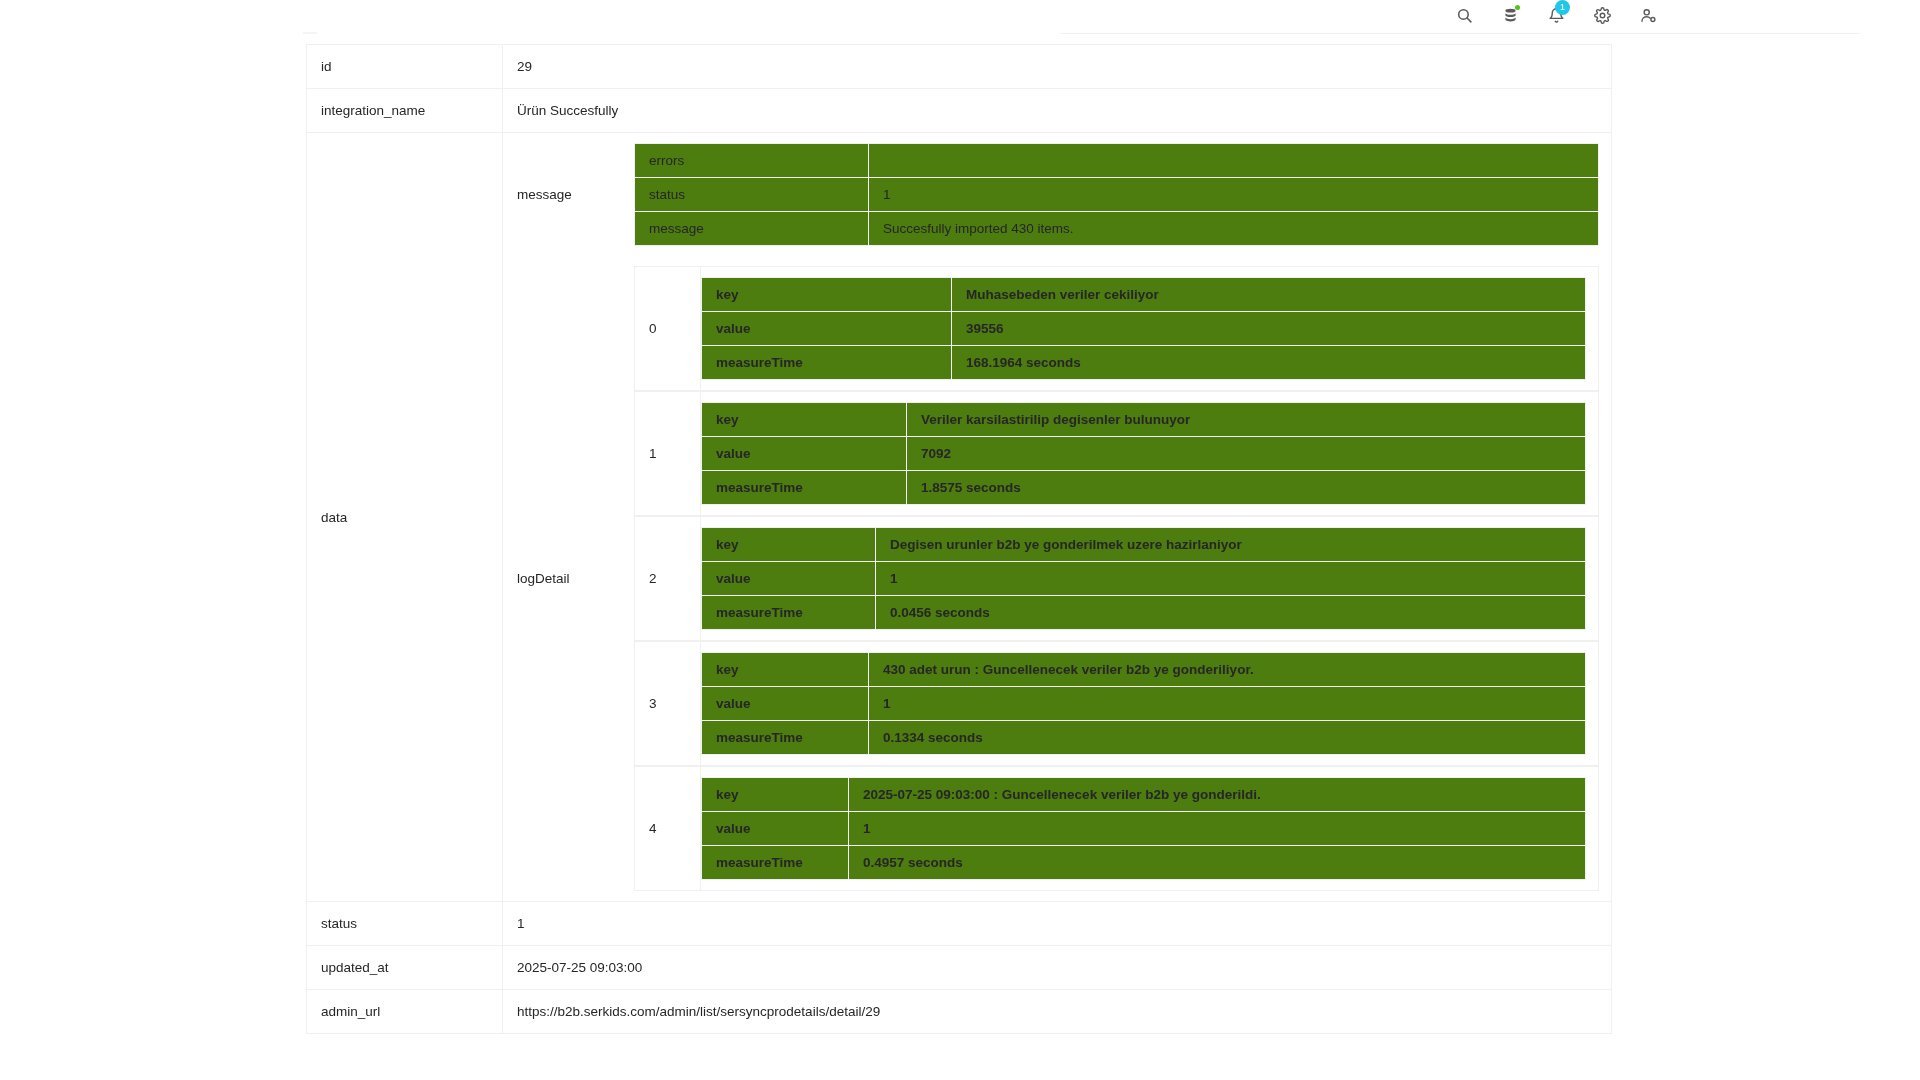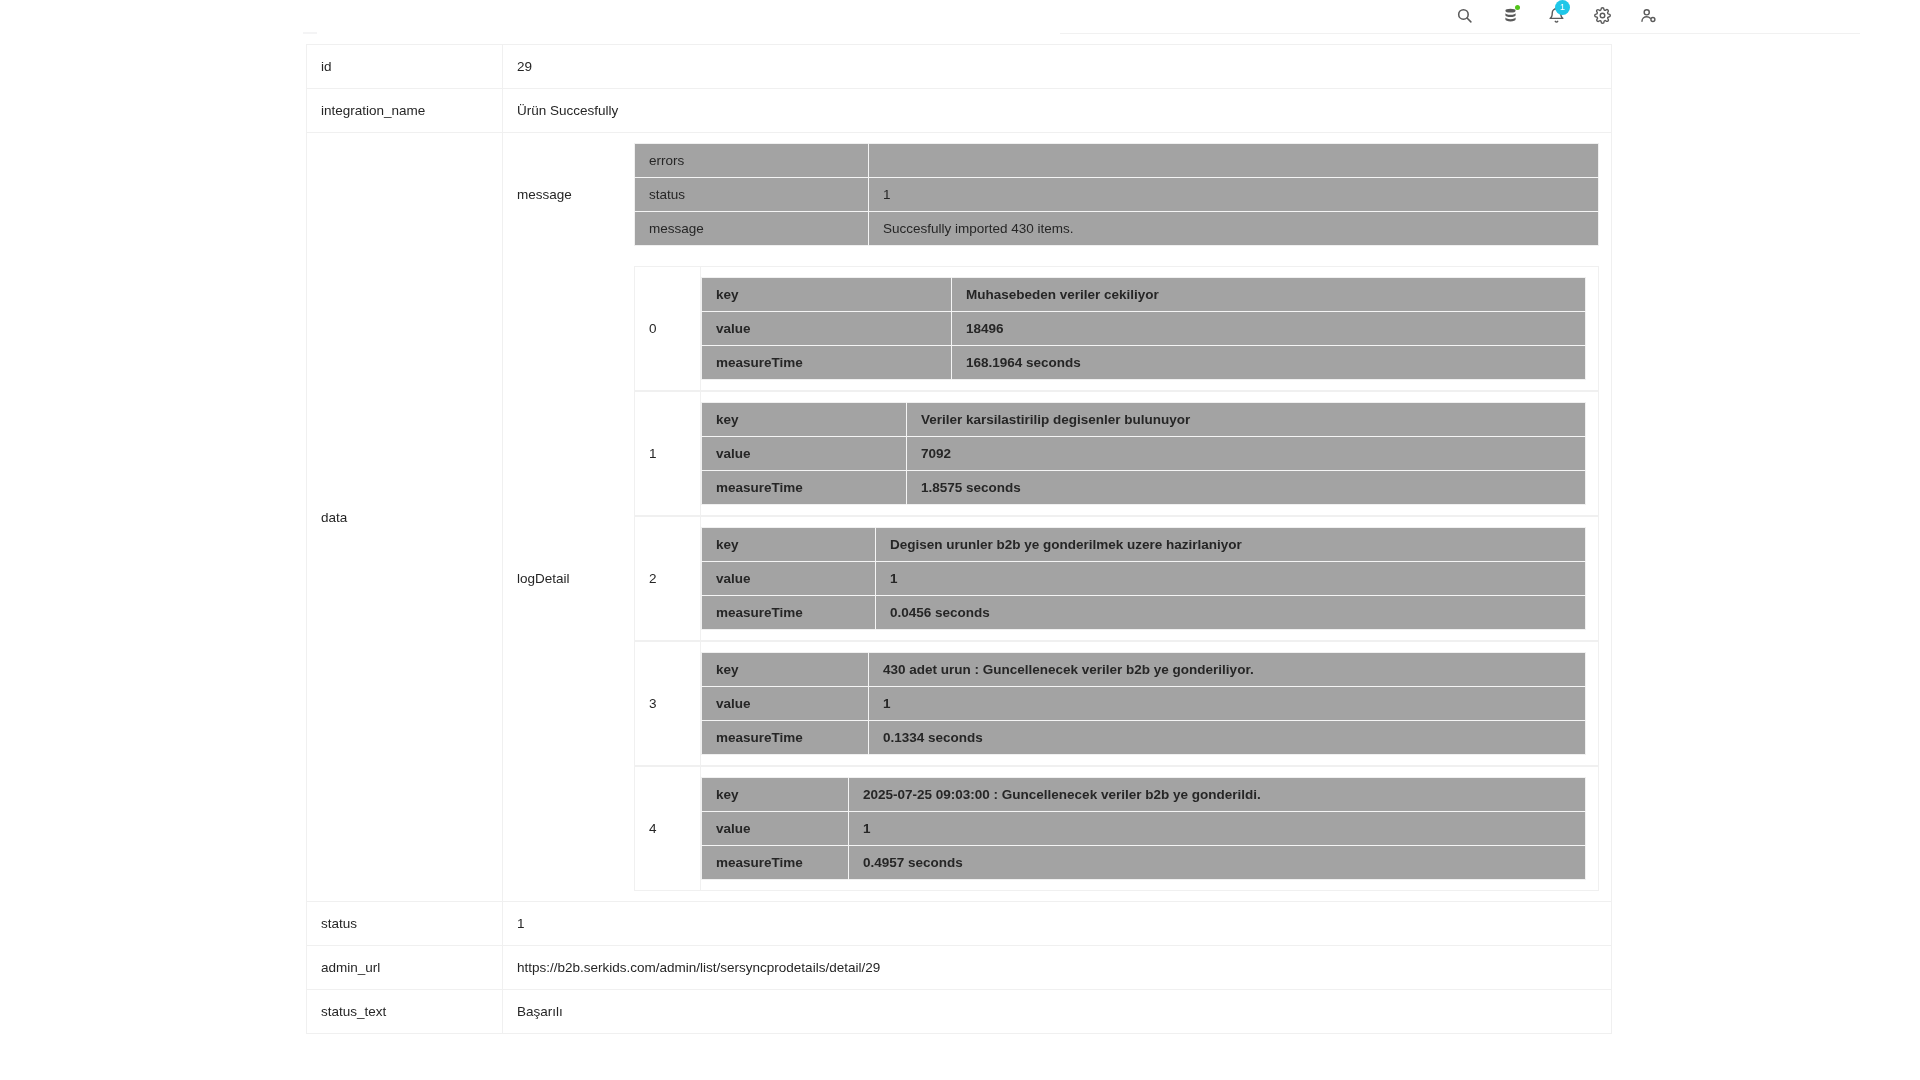--- a/index.html
+++ b/index.html
@@ -117,21 +117,21 @@
   }
   .nest-body { padding: 10px 12px 10px 0; }
 
   
   table.card {
     width: 100%;
     border-collapse: collapse;
     table-layout: fixed;
     border: 1px solid #f0f0f0;
     border-radius: 2px;
-    background: #a3a3a3;
+    background: #4d7c0f;
   }
   table.card > tbody > tr > td {
     border-bottom: 1px solid #f5f5f5;
     border-right: 1px solid #f5f5f5;
     padding: 9px 14px;
     font-size: 13.5px;
     vertical-align: middle;
   }
   table.card > tbody > tr:last-child > td { border-bottom: 0; }
   table.card > tbody > tr > td:last-child { border-right: 0; }
@@ -280,21 +280,21 @@
                       <div class="lg-idx">0</div>
                       <div class="lg-body">
                         <table class="card">
                           <tbody>
                             <tr>
                               <td class="k-col-0">key</td>
                               <td>Muhasebeden veriler cekiliyor</td>
                             </tr>
                             <tr>
                               <td class="k-col-0">value</td>
-                              <td>18496</td>
+                              <td>39556</td>
                             </tr>
                             <tr>
                               <td class="k-col-0">measureTime</td>
                               <td>168.1964 seconds</td>
                             </tr>
                           </tbody>
                         </table>
                       </div>
                     </div>
                   </div>
@@ -402,23 +402,23 @@
           </table>
 
         </td>
       </tr>
 
       <tr>
         <th class="lbl-col">status</th>
         <td>1</td>
       </tr>
       <tr>
+        <th class="lbl-col">updated_at</th>
+        <td>2025-07-25 09:03:00</td>
+      </tr>
+      <tr>
         <th class="lbl-col">admin_url</th>
         <td>https://b2b.serkids.com/admin/list/sersyncprodetails/detail/29</td>
-      </tr>
-      <tr>
-        <th class="lbl-col">status_text</th>
-        <td>Başarılı</td>
       </tr>
 
     </tbody>
   </table>
 </div>
 
 </body></html>

